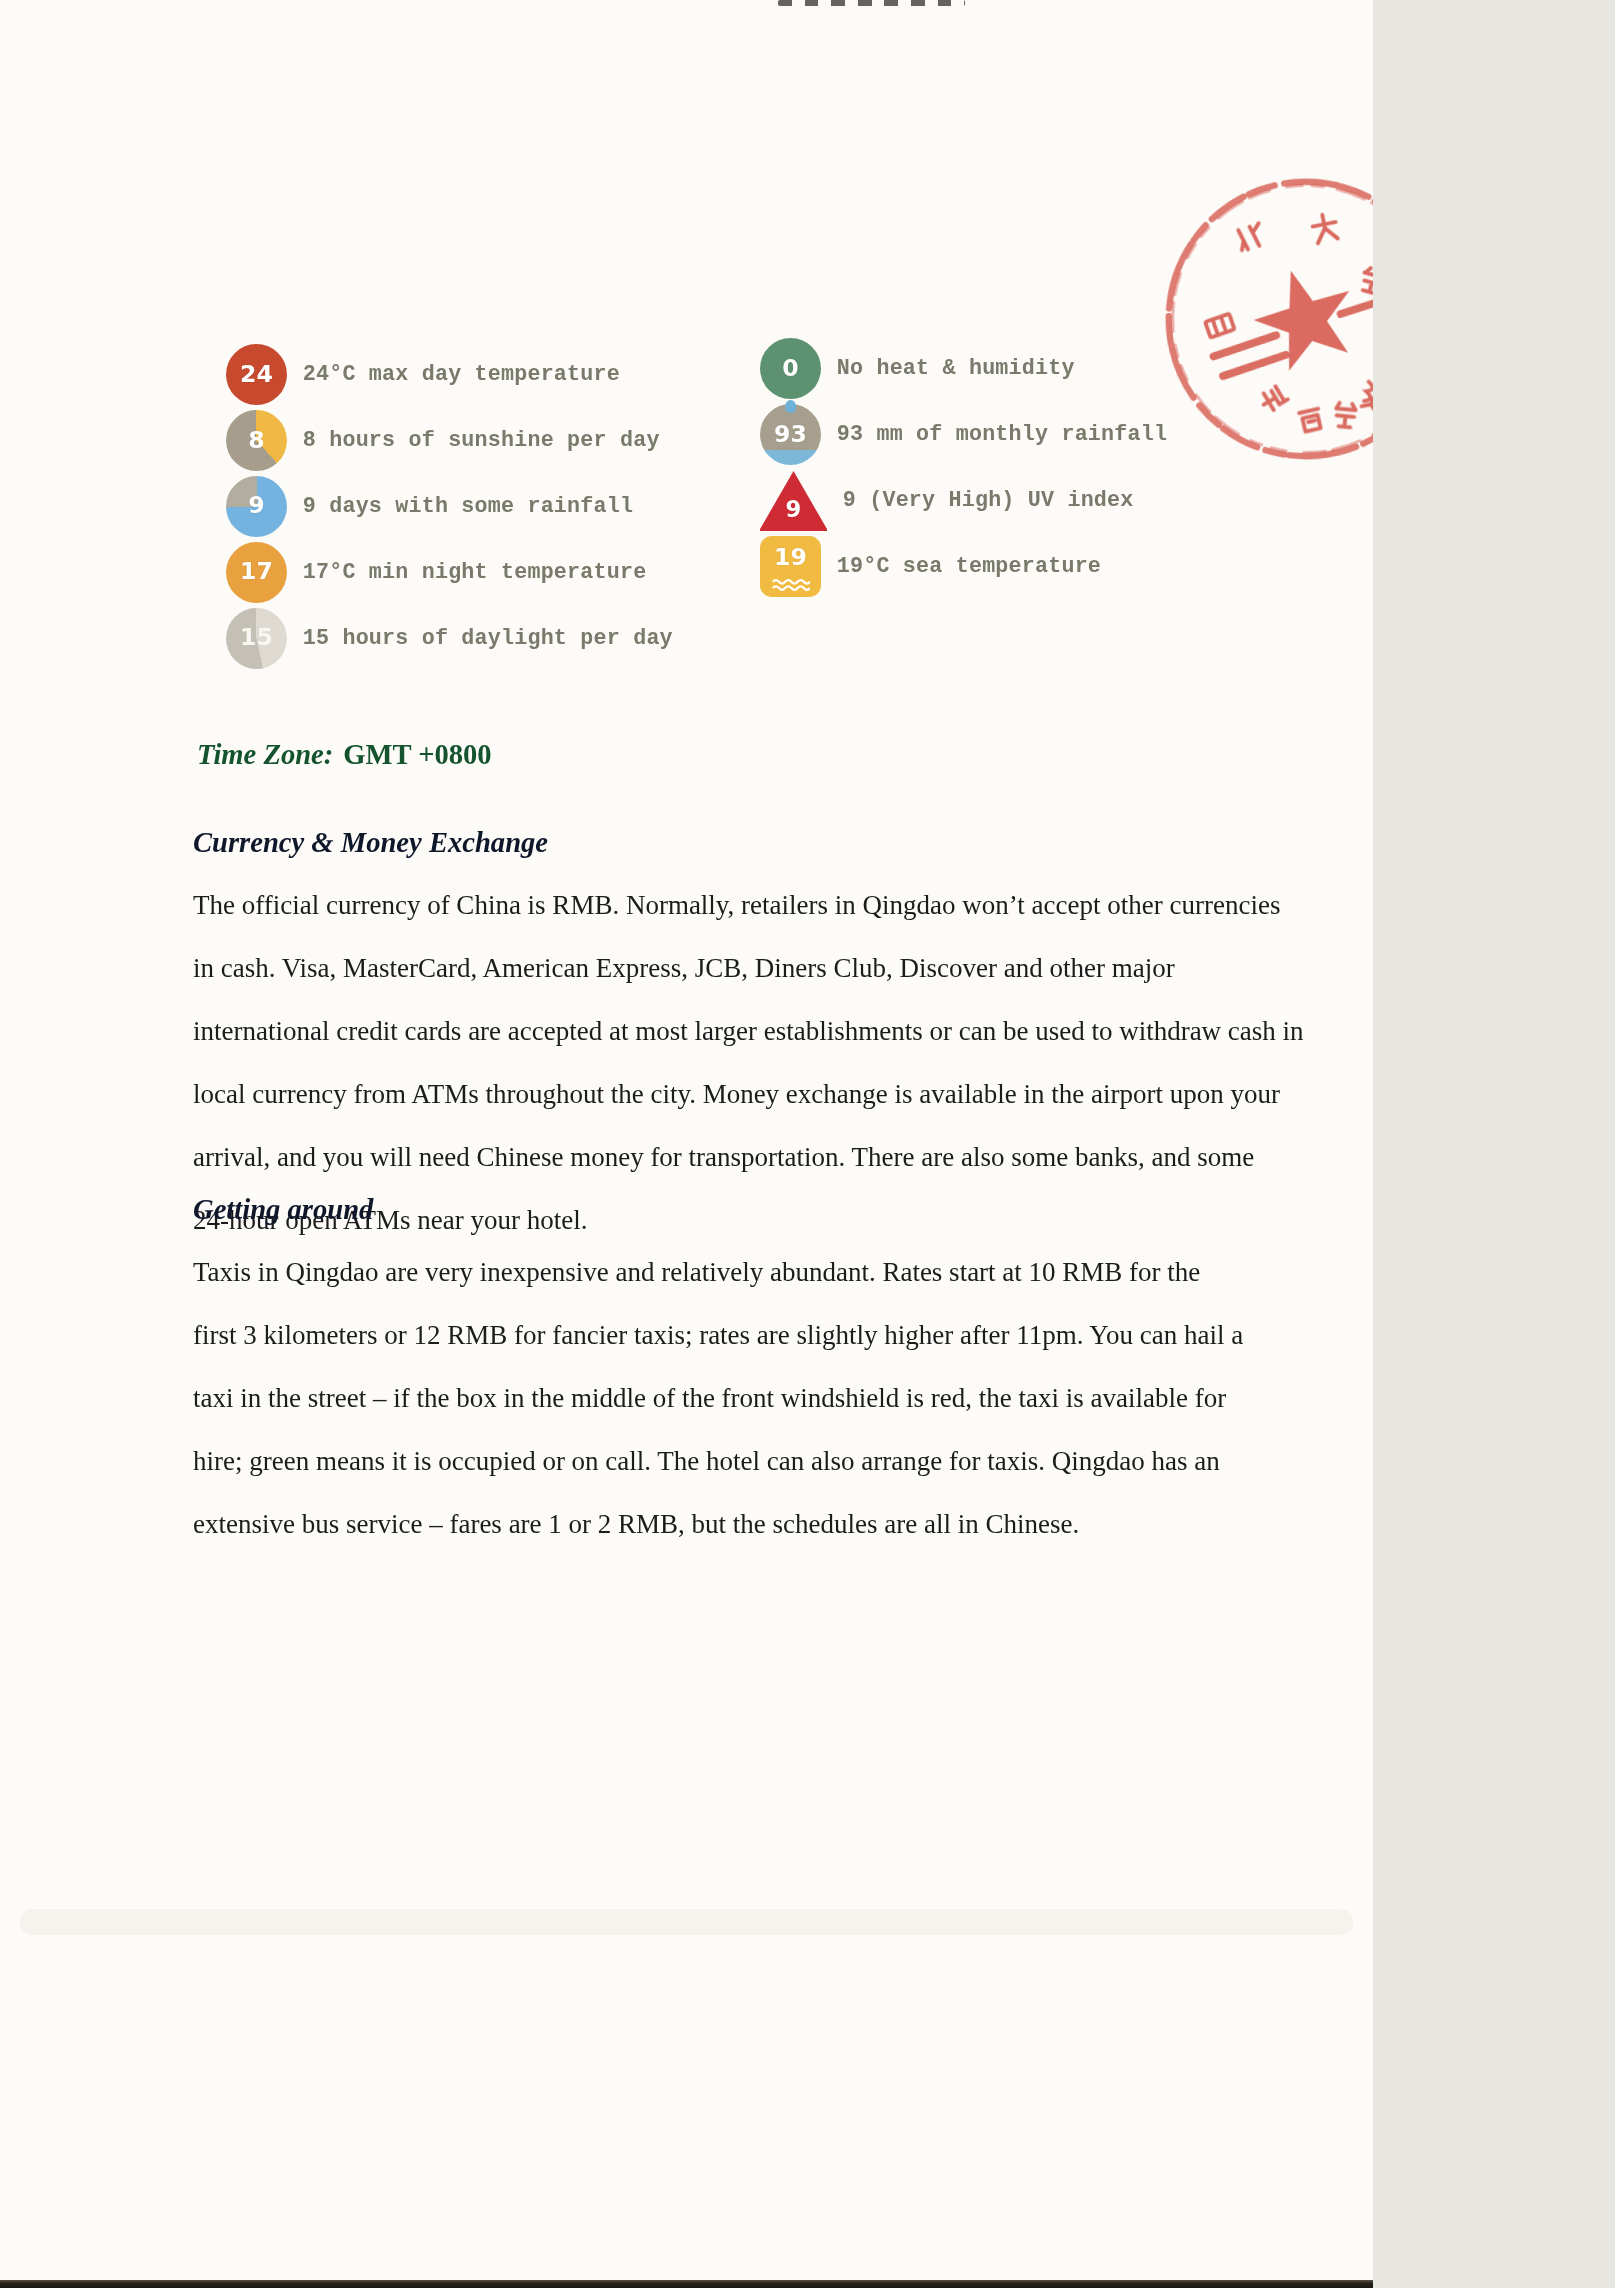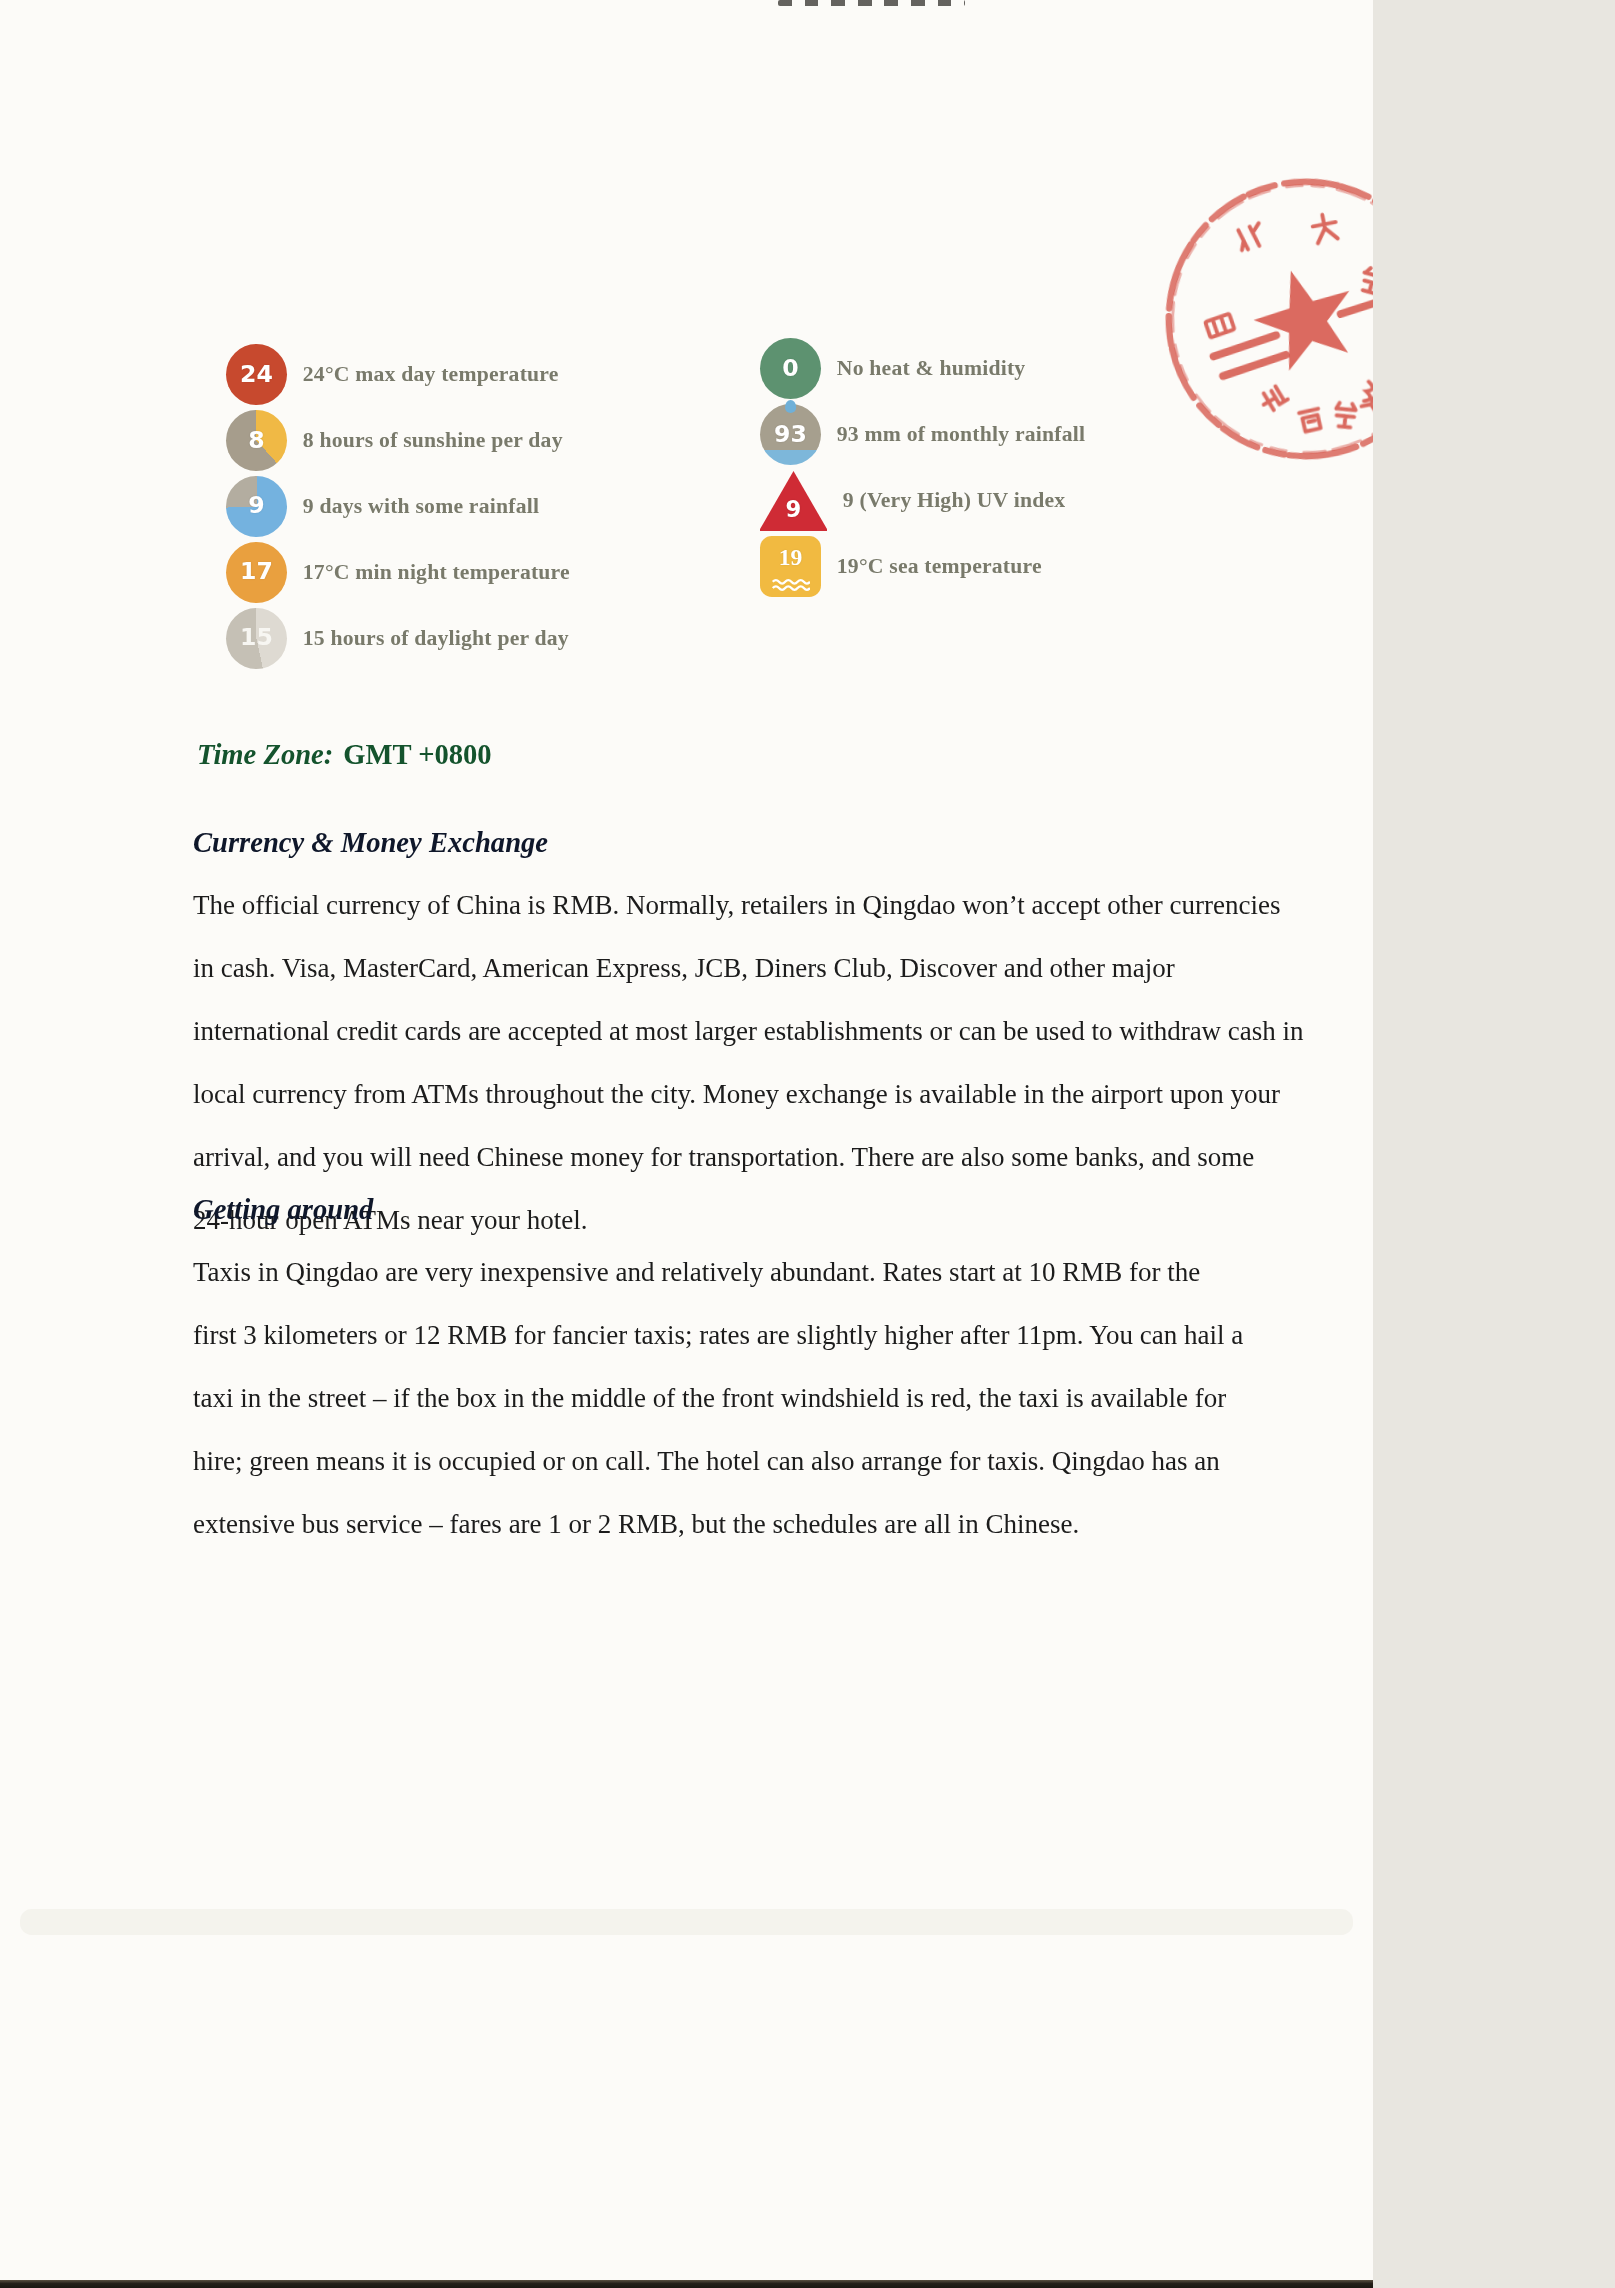--- a/index.html
+++ b/index.html
@@ -18,21 +18,21 @@
   .wrow{display:flex;align-items:center;height:61px;}
   .wicon{
     position:relative;flex:0 0 61px;width:61px;height:61px;border-radius:50%;
     display:flex;align-items:center;justify-content:center;
   }
   .num{
     font-family:"DejaVu Sans", sans-serif;font-weight:700;font-size:23.6px;color:#ffffff;
     text-shadow:0 0 2px rgba(0,0,0,.12);line-height:1;
   }
   .wlabel{
-    margin-left:15.8px;font-family:Liberation Serif, serif;font-weight:600;
+    margin-left:15.8px;font-family:Liberation Mono, monospace;font-weight:600;
     font-size:21.7px;color:#797a6b;letter-spacing:0.2px;white-space:nowrap;
   }
   .icon-max-day-temperature{background:#c7492e;}
   .icon-sunshine-hours{background:conic-gradient(#f0b945 0 138deg,#a69d8c 138deg 360deg);}
   .icon-rainfall-days{background:conic-gradient(from 268deg,#b3ada0 0 92deg,#74b2df 92deg 360deg);}
   .icon-min-night-temperature{background:#e9a03f;}
   .icon-daylight-hours{background:conic-gradient(#dedad2 0 168deg,#c5c0b5 168deg 360deg);}
   .icon-daylight-hours .num{color:#f7f6f2;text-shadow:none;}
   .icon-heat-humidity{background:#5d9270;}
   .icon-monthly-rainfall{background:linear-gradient(180deg,#a69f8e 76%,#7db7da 76%);}
@@ -40,21 +40,21 @@
     content:"";position:absolute;top:-3.9px;left:50%;transform:translateX(-50%);
     width:11.8px;height:12.8px;background:#6fb0d8;
     border-radius:50% 50% 50% 50% / 58% 58% 42% 42%;
   }
   .icon-uv-index{
     flex-basis:67px;width:67px;border-radius:0;background:#cf2b35;
     clip-path:polygon(50% 2%,103% 103%,-3% 103%);
   }
   .icon-uv-index .num{margin-top:17.7px;font-size:22.7px;}
   .icon-sea-temperature{border-radius:11.8px;background:#f1ba41;}
-  .icon-sea-temperature .num{margin-bottom:15.8px;font-family:Liberation Serif, serif;}
+  .icon-sea-temperature .num{margin-bottom:15.8px;}
   .wave{display:none;position:absolute;bottom:3.9px;left:10.8px;width:39px;height:14.8px;}
   .icon-sea-temperature .wave{display:block;}
 
   
   .stamp{position:absolute;left:1160px;top:173px;width:292px;height:292px;
          transform:rotate(-5deg);opacity:.92;}
 
   
   .tz{position:absolute;left:197px;top:735px;font-size:28.6px;color:#14532d;line-height:39px;white-space:nowrap;}
   .tz .tz-label{font-weight:700;font-style:italic;}

